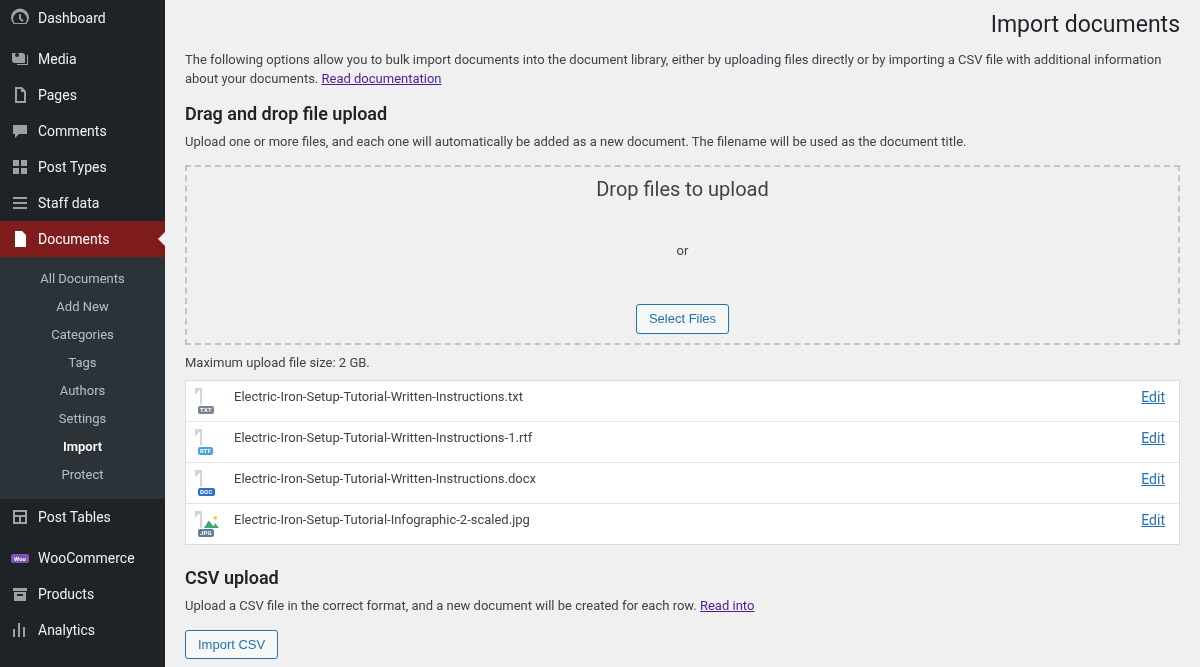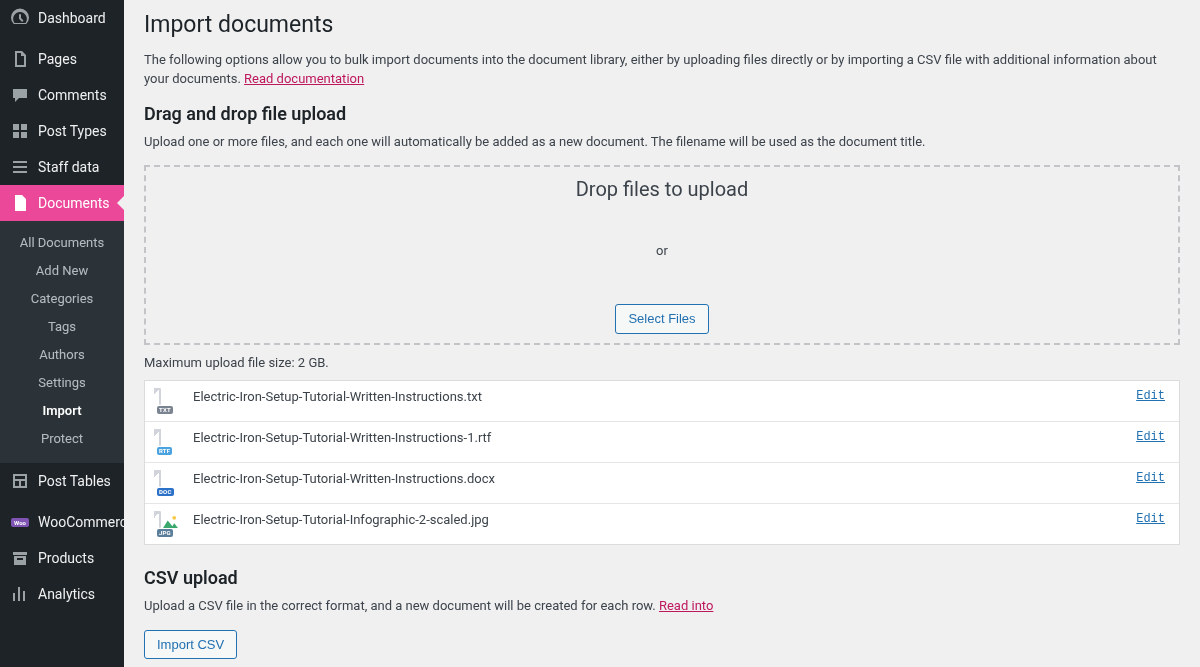--- a/index.html
+++ b/index.html
@@ -8,40 +8,40 @@
     font-size: 13px;
     color: #3c434a;
     background: #f0f0f1;
     width: 1200px;
     height: 667px;
     overflow: hidden;
     display: flex;
   }
   
   .sidebar {
-    width: 124px;
+    width: 165px;
     background: #1d2327;
     color: #f0f0f1;
     flex-shrink: 0;
     height: 667px;
   }
   .menu-item {
     display: flex;
     align-items: center;
     padding: 8px 10px;
     color: rgba(240,246,252,0.7);
     font-size: 14px;
     cursor: pointer;
     gap: 8px;
     line-height: 18px;
     position: relative;
   }
   .menu-item.primary { color: #f0f0f1; }
   .menu-item.current {
-    background: #ec4899;
+    background: #7f1d1d;
     color: #fff;
   }
   .menu-item.current::after {
     content: "";
     position: absolute;
     right: -1px;
     top: 50%;
     margin-top: -8px;
     border: 8px solid transparent;
     border-right-color: #f0f0f1;
@@ -76,27 +76,28 @@
     flex: 1;
     padding: 10px 20px 20px;
     overflow-y: auto;
   }
   h1.page-title {
     font-size: 23px;
     font-weight: 400;
     color: #1d2327;
     margin: 0 0 10px;
     line-height: 1.3;
+    text-align: right;
   }
   .desc {
     font-size: 13px;
     line-height: 1.5;
     margin: 10px 0 14px;
   }
-  .desc a, a.link { color: #be185d; text-decoration: underline; }
+  .desc a, a.link { color: #4c1d95; text-decoration: underline; }
   h2.section-title {
     font-size: 18px;
     font-weight: 600;
     color: #1d2327;
     margin: 10px 0 4px;
   }
   .subdesc {
     font-size: 13px;
     line-height: 1.5;
     margin: 8px 0 14px;
@@ -173,41 +174,49 @@
   }
   .tag.txt { background: #7a8390; }
   .tag.rtf { background: #4aa3df; }
   .tag.doc { background: #2b71c7; }
   .tag.jpg { background: #5b7f9a; }
   .file-icon.image .page {
     background: #eaf6ee;
   }
   .file-icon.image .page svg { position:absolute; top:3px; left:3px; width:15px; height:13px; }
   .file-name { flex: 1; font-size: 13px; color: #3c434a; }
-  .file-edit { color: #2271b1; text-decoration: underline; font-size: 12px; font-family: Liberation Mono, monospace; }
+  .file-edit { color: #2271b1; text-decoration: underline; font-size: 14px; }
 
   h2#csv-title { margin-top: 22px; }
 </style>
 </head>
 <body>
 
 <nav class="sidebar">
 
   <div class="menu-item primary">
     <span class="menu-icon">
         <svg viewBox="0 0 20 20">
           <path d="M3.76 16a9 9 0 1 1 12.48 0H3.76zM10 4a7 7 0 0 0-5.53 11h11.06A7 7 0 0 0 10 4zm0 2a1 1 0 0 1 1 1v3l2.5 2.5-1.4 1.4L9 10.8V7a1 1 0 0 1 1-1z"></path>
         </svg>
       </span>
     <span>Dashboard</span>
   </div>
 
   <div class="menu-sep"></div>
 
 
+  <div class="menu-item primary">
+    <span class="menu-icon">
+        <svg viewBox="0 0 20 20">
+          <path d="M2 4h10a3 3 0 0 1 3 3v7H5a3 3 0 0 1-3-3V4zm5 4a2 2 0 1 0 0-4 2 2 0 0 0 0 4zm10-2h1v10H7v-1h10V6z"></path>
+        </svg>
+      </span>
+    <span>Media</span>
+  </div>
 
   <div class="menu-item primary">
     <span class="menu-icon">
         <svg viewBox="0 0 20 20">
           <path d="M5 2h7l4 4v12H5V2zm2 2v12h7V7h-3V4H7z"></path>
         </svg>
       </span>
     <span>Pages</span>
   </div>
 

